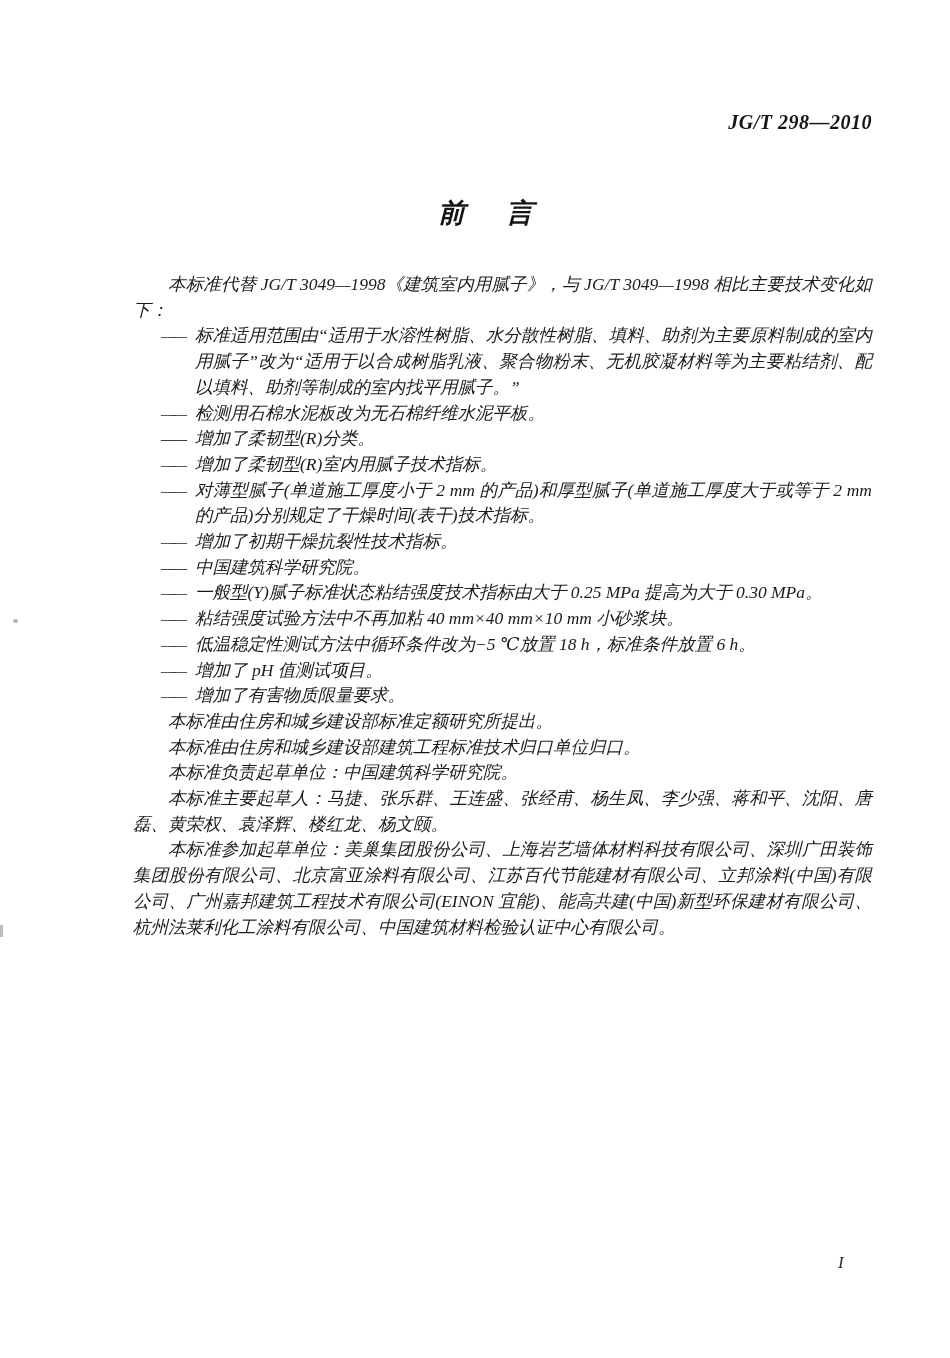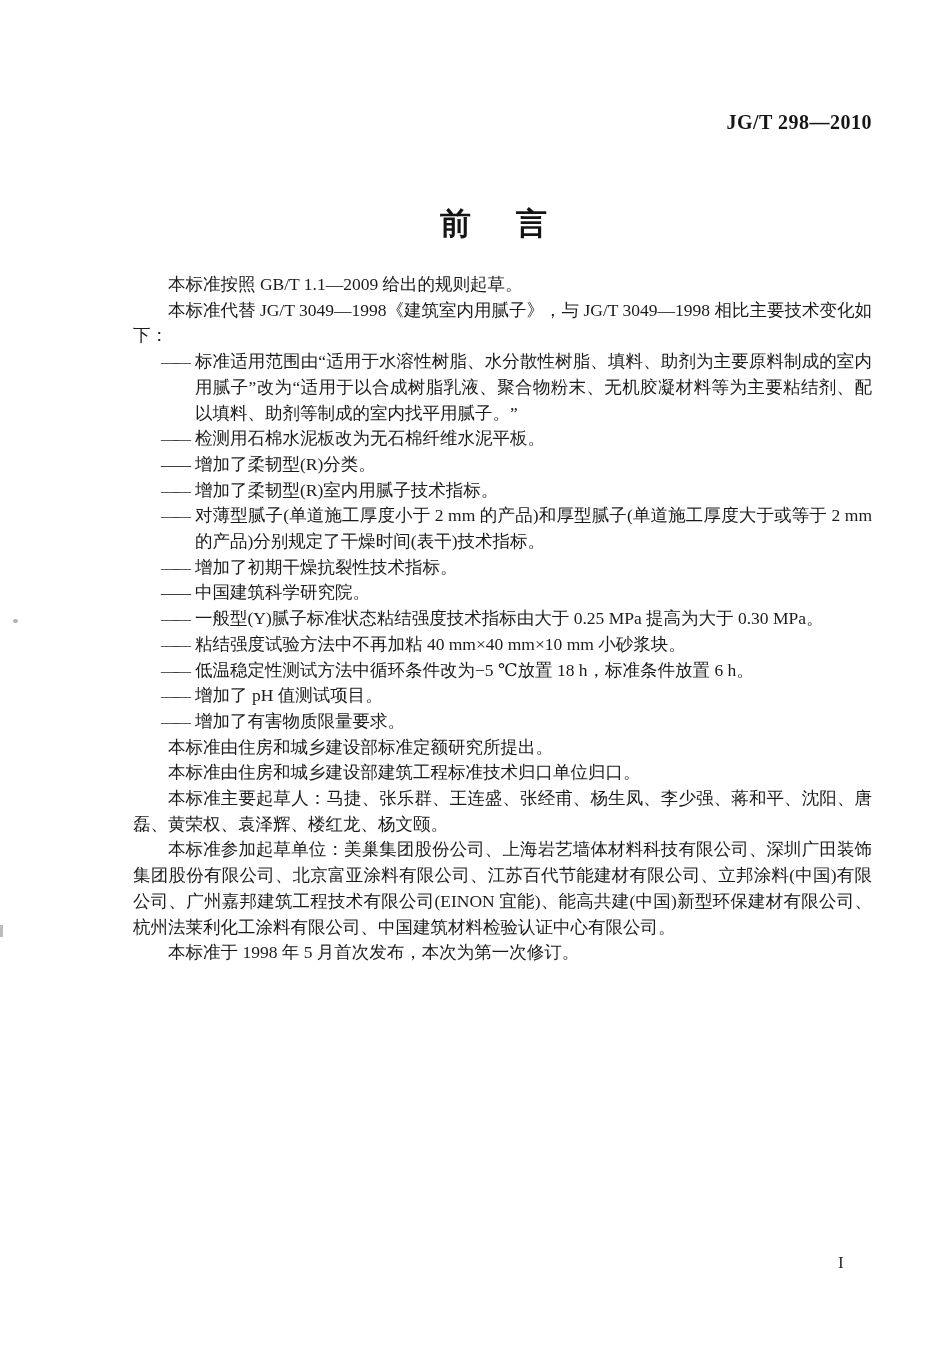--- a/index.html
+++ b/index.html
@@ -8,43 +8,44 @@
     background: #ffffff;
   }
   .page {
     position: relative;
     width: 950px;
     height: 1358px;
     background: #ffffff;
     overflow: hidden;
     font-family: "Liberation Serif", "DejaVu Serif", serif;
     color: #1b1b1b;
+    font-style: italic;
   }
   .header-code {
     position: absolute;
     top: 111px;
     left: 133px;
     width: 739px;
     text-align: right;
     font-family: "Liberation Serif", "DejaVu Serif", serif;
     font-weight: bold;
     font-size: 20px;
     letter-spacing: 0.5px;
     color: #161616;
   }
   .title {
     position: absolute;
     top: 191px;
     left: 133px;
     width: 704px;
-    margin: 12px;
+    margin: 4px;
     text-align: center;
     font-family: "Liberation Sans", "DejaVu Sans", sans-serif;
     font-weight: bold;
-    font-size: 31px;
+    font-size: 27px;
     letter-spacing: 7px;
     color: #141414;
   }
   .content {
     position: absolute;
     top: 272px;
     left: 133px;
     width: 739px;
     font-size: 17.5px;
     line-height: 25.7px;
@@ -99,21 +100,20 @@
 </style>
 </head>
 <body>
 
 <div class="page">
   <div class="header-code">JG/T 298—2010</div>
   <h1 class="title">前　言</h1>
 
   <div class="content">
     <div>
-  <p class="para">本标准按照 GB/T 1.1—2009 给出的规则起草。</p>
 
   <p class="para">本标准代替 JG/T 3049—1998《建筑室内用腻子》，与 JG/T 3049—1998 相比主要技术变化如下：</p>
 </div>
     <div>
   <div class="change">
     <span class="dash">——</span>
     <span class="change-text">标准适用范围由“适用于水溶性树脂、水分散性树脂、填料、助剂为主要原料制成的室内用腻子”改为“适用于以合成树脂乳液、聚合物粉末、无机胶凝材料等为主要粘结剂、配以填料、助剂等制成的室内找平用腻子。”</span>
   </div>
 
   <div class="change">
@@ -177,25 +177,25 @@
   <div class="change">
     <span class="dash">——</span>
     <span class="change-text">增加了有害物质限量要求。</span>
   </div>
 </div>
     <div>
   <p class="para">本标准由住房和城乡建设部标准定额研究所提出。</p>
 
   <p class="para">本标准由住房和城乡建设部建筑工程标准技术归口单位归口。</p>
 
+  <p class="para">本标准负责起草单位：中国建筑科学研究院。</p>
 
   <p class="para">本标准主要起草人：马捷、张乐群、王连盛、张经甫、杨生凤、李少强、蒋和平、沈阳、唐磊、黄荣权、袁泽辉、楼红龙、杨文颐。</p>
 
   <p class="para">本标准参加起草单位：美巢集团股份公司、上海岩艺墙体材料科技有限公司、深圳广田装饰集团股份有限公司、北京富亚涂料有限公司、江苏百代节能建材有限公司、立邦涂料(中国)有限公司、广州嘉邦建筑工程技术有限公司(EINON 宜能)、能高共建(中国)新型环保建材有限公司、杭州法莱利化工涂料有限公司、中国建筑材料检验认证中心有限公司。</p>
 
-  <p class="para">本标准于 1998 年 5 月首次发布，本次为第一次修订。</p>
 </div>
   </div>
 
   <div class="page-number">I</div>
   <div class="artifact-dot"></div>
   <div class="artifact-dash"></div>
 </div>
 
 </body></html>

